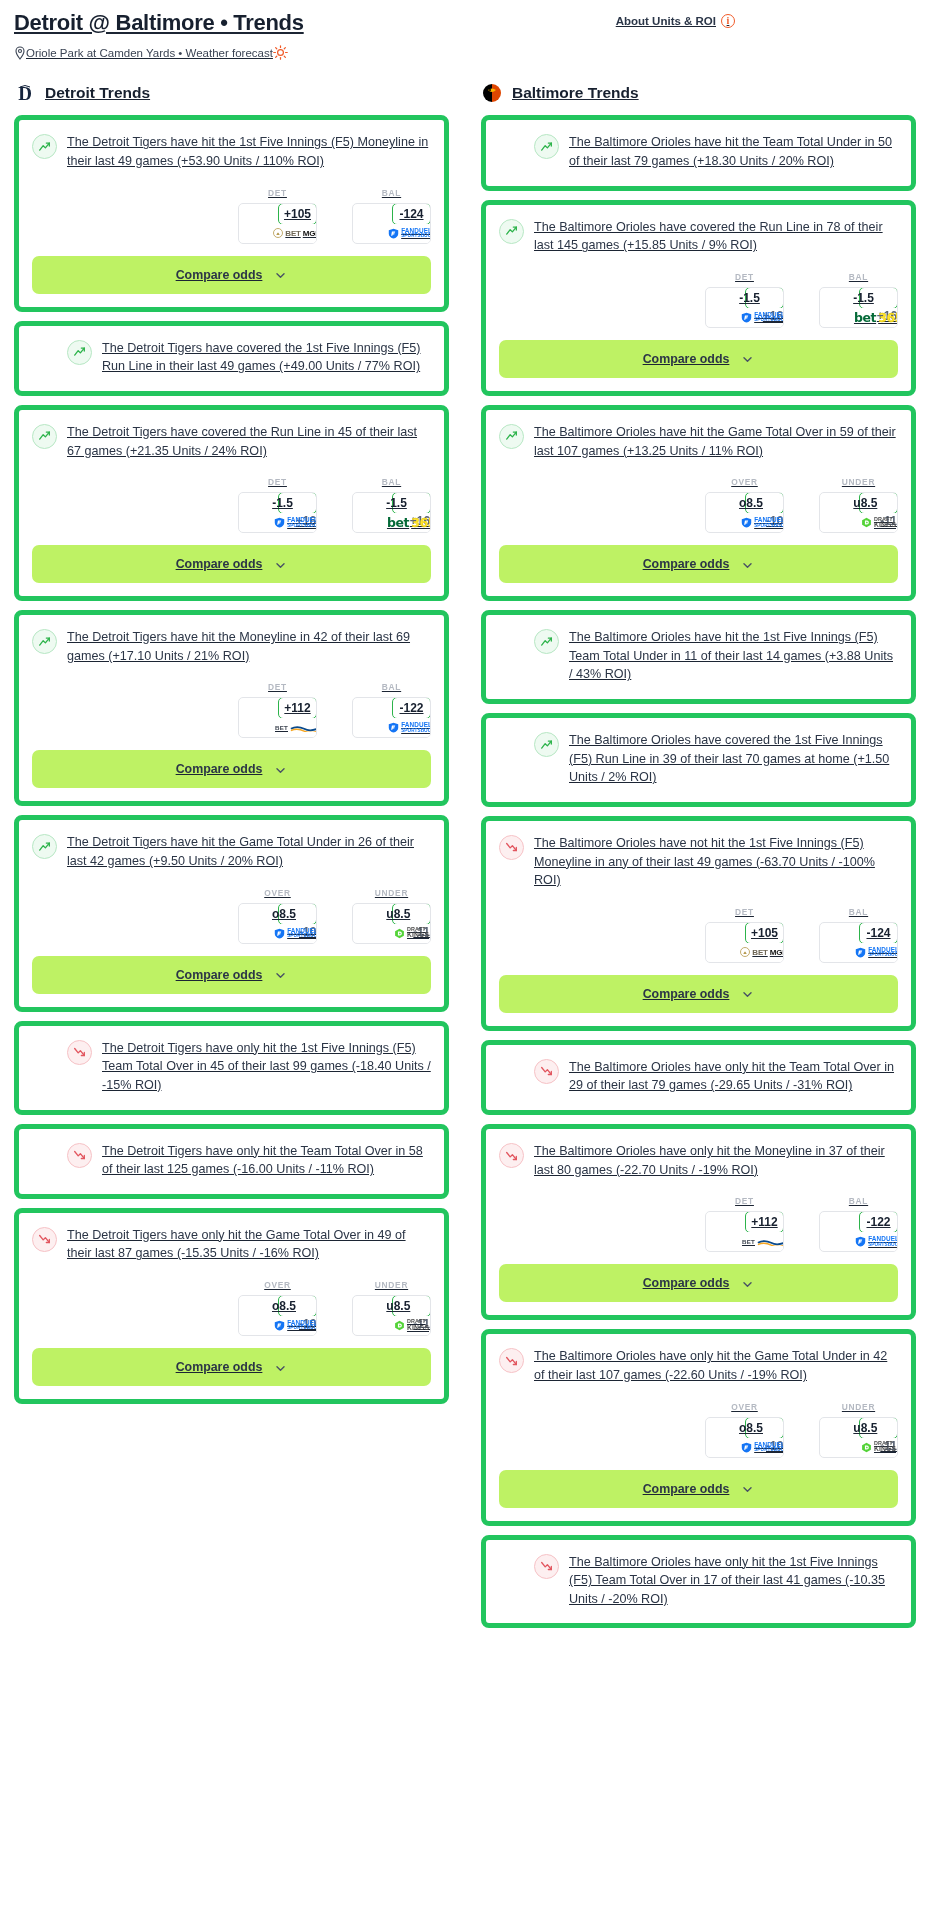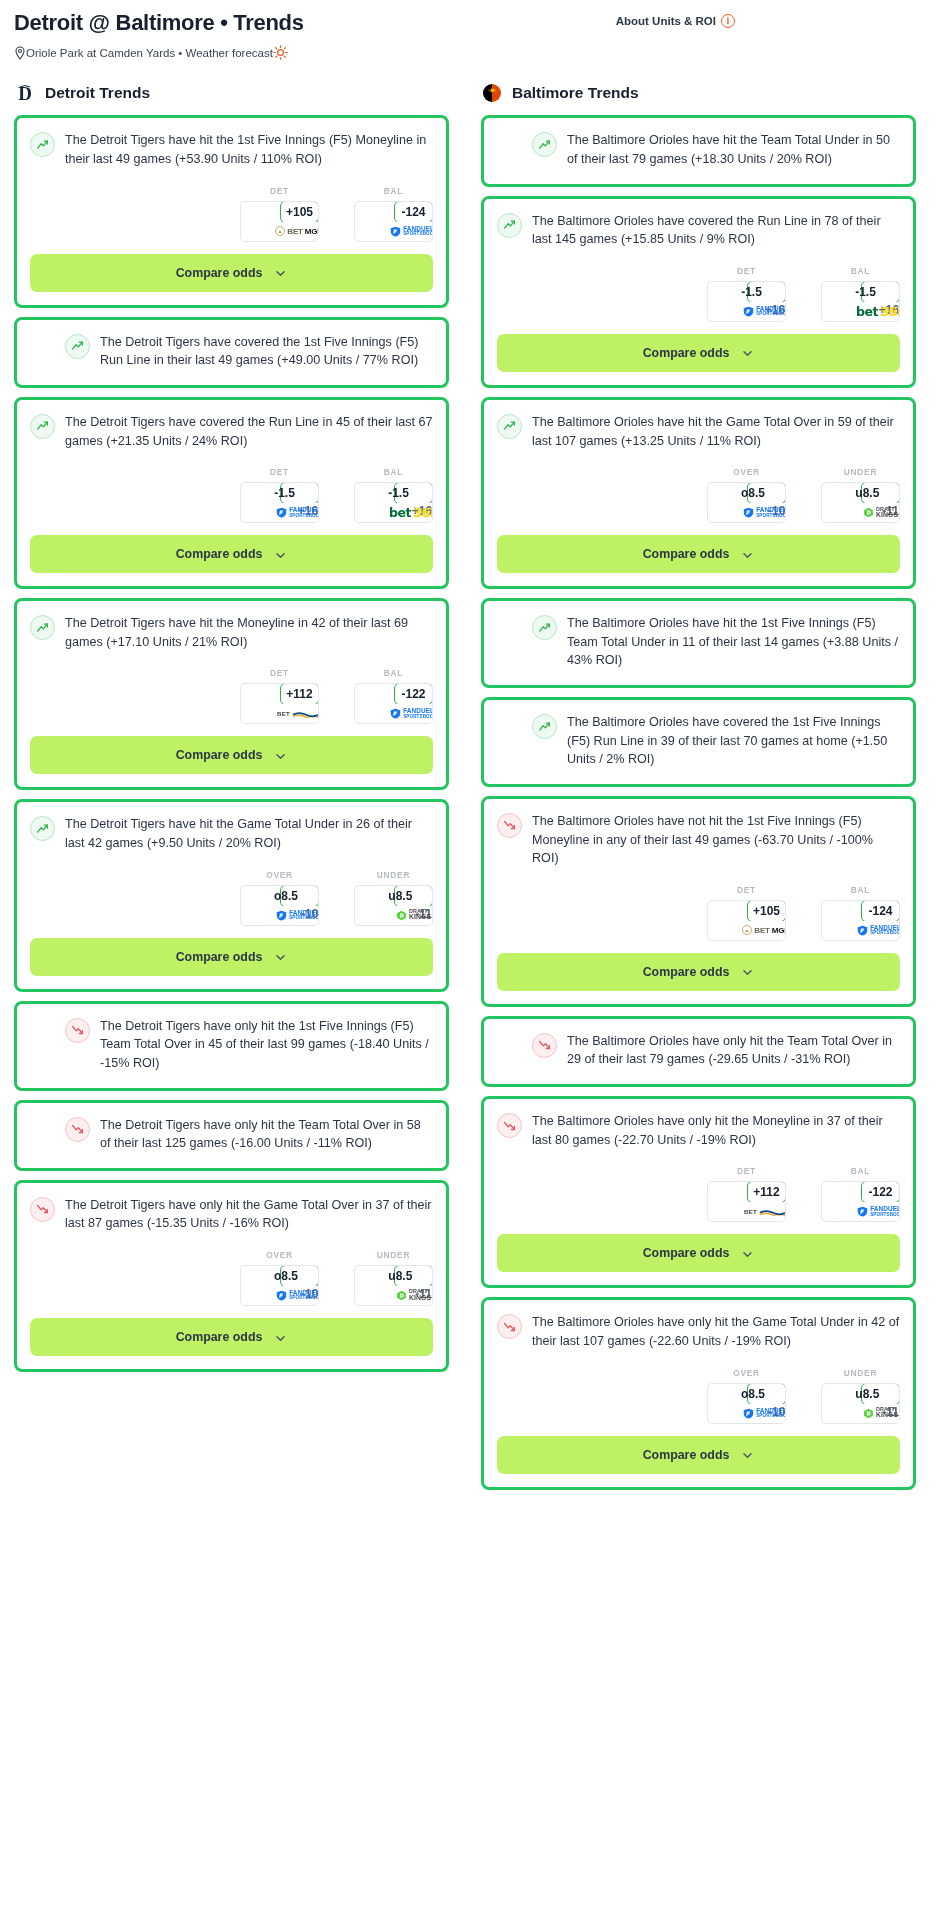--- a/index.html
+++ b/index.html
@@ -7,20 +7,21 @@
     margin: 0; padding: 0;
     background: #ffffff;
     font-family: "Liberation Sans", sans-serif;
     color: #1c2534;
   }
   .page {
     width: 749px;
     min-height: 1911px;
     position: relative;
     padding: 10px 14px 20px 14px;
+    text-decoration: underline;
   }
 
   
   .header-row {
     display: flex;
     align-items: flex-start;
     justify-content: space-between;
   }
   .page-title {
     font-size: 22px;
@@ -79,21 +80,21 @@
   }
   .col-heading .team-logo { width: 22px; height: 22px; flex: 0 0 22px; }
   .col-heading .title {
     font-size: 15.5px;
     font-weight: 700;
     color: #17202f;
   }
 
   
   .trend-card {
-    border: 3px solid #22c55e;
+    border: 5px solid #22c55e;
     border-radius: 8px;
     background: #fff;
     margin-bottom: 9px;
     padding: 13px 13px 0 13px;
     overflow: hidden;
   }
   .trend-top {
     display: flex;
     gap: 10px;
     align-items: flex-start;
@@ -508,21 +509,21 @@
           </div>
         </div>
         <div class="trend-card">
           <div class="trend-top">
             <span class="trend-badge down">
               <svg viewBox="0 0 17 16" width="15" height="14">
                 <path d="M3 4 L7 9 L9.5 6.5 L14 12" fill="none" stroke="#e2565f" stroke-width="1.5" stroke-linecap="round" stroke-linejoin="round"></path>
                 <path d="M10.6 12 H14 V8.6" fill="none" stroke="#e2565f" stroke-width="1.5" stroke-linecap="round" stroke-linejoin="round"></path>
               </svg>
             </span>
-            <span class="trend-text">The Detroit Tigers have only hit the Game Total Over in 37 of their last 87 games (-15.35 Units / -16% ROI)</span>
+            <span class="trend-text">The Detroit Tigers have only hit the Game Total Over in 49 of their last 87 games (-15.35 Units / -16% ROI)</span>
           </div>
           <div class="odds-wrap">
             <div class="odds-col">
               <div class="odds-label">OVER</div>
               <div class="odds-box">
                 <div class="odds-value">
                   <span>o8.5</span>
                   <span class="suffix">-104</span>
                 </div>
                 <div class="odds-book">
@@ -907,16 +908,27 @@
               </div>
             </div>
           </div>
           <div class="compare">
             <span class="compare-label">Compare odds</span>
             <span class="chev"><svg viewBox="0 0 14 14" width="13" height="13">
                 <path d="M3.2 5.2 L7 9 L10.8 5.2" fill="none" stroke="#4a5464" stroke-width="1.5" stroke-linecap="round" stroke-linejoin="round"></path>
               </svg></span>
           </div>
         </div>
+        <div class="trend-card no-odds">
+          <div class="trend-top">
+            <span class="trend-badge down">
+              <svg viewBox="0 0 17 16" width="15" height="14">
+                <path d="M3 4 L7 9 L9.5 6.5 L14 12" fill="none" stroke="#e2565f" stroke-width="1.5" stroke-linecap="round" stroke-linejoin="round"></path>
+                <path d="M10.6 12 H14 V8.6" fill="none" stroke="#e2565f" stroke-width="1.5" stroke-linecap="round" stroke-linejoin="round"></path>
+              </svg>
+            </span>
+            <span class="trend-text">The Baltimore Orioles have only hit the 1st Five Innings (F5) Team Total Over in 17 of their last 41 games (-10.35 Units / -20% ROI)</span>
+          </div>
+        </div>
       </div>
   </div>
 
 </div>
 
 </body></html>

